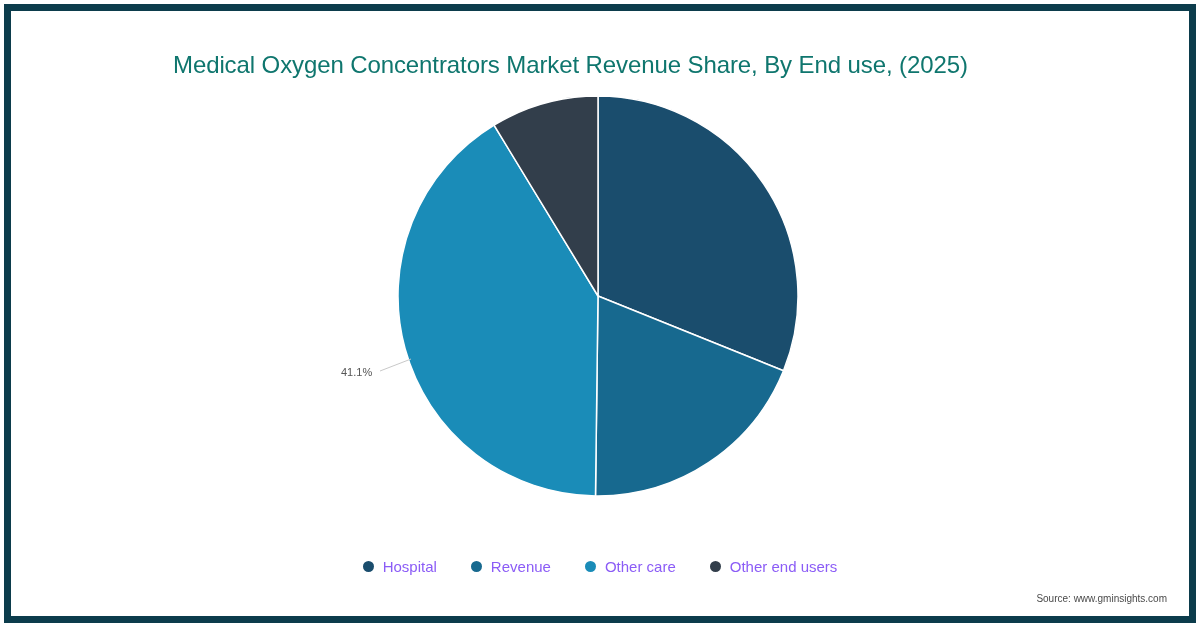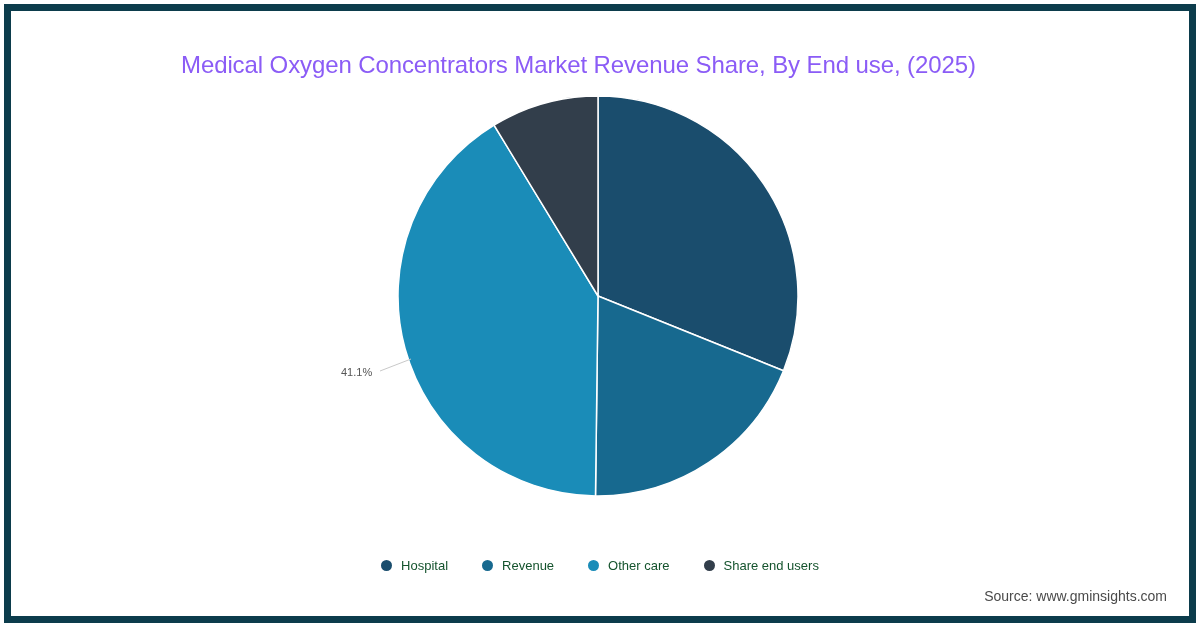--- a/index.html
+++ b/index.html
@@ -34,26 +34,26 @@
     position: absolute;
     left: 11px;
     top: 11px;
     width: 1178px;
     height: 605px;
     background: #ffffff;
     overflow: hidden;
   }
   .chart-title {
     position: absolute;
-    left: 170px;
+    left: 162px;
     top: 40px;
     width: 900px;
     font-size: 24px;
     font-weight: 400;
-    color: #8b5cf6;
+    color: #0f766e;
     letter-spacing: -0.1px;
     white-space: nowrap;
   }
   .pie-wrap {
     position: absolute;
     left: 0px;
     top: 0px;
     width: 1050px;
     height: 540px;
   }
@@ -86,29 +86,29 @@
     gap: 9px;
   }
   .legend-dot {
     width: 11px;
     height: 11px;
     border-radius: 50%;
     display: inline-block;
     flex: 0 0 auto;
   }
   .legend-label {
-    font-size: 13px;
-    color: #14532d;
+    font-size: 15px;
+    color: #8b5cf6;
     white-space: nowrap;
   }
   .source {
     position: absolute;
     right: 22px;
     bottom: 12px;
-    font-size: 14px;
+    font-size: 10px;
     color: #4a4a4a;
     white-space: nowrap;
   }
 </style>
 </head>
 <body>
 
 <div class="page">
 
   <div class="inner-canvas">
@@ -137,21 +137,21 @@
         <div class="legend-item">
           <span class="legend-dot" style="background: rgb(23, 105, 143);"></span>
           <span class="legend-label">Revenue</span>
         </div>
         <div class="legend-item">
           <span class="legend-dot" style="background: rgb(26, 140, 184);"></span>
           <span class="legend-label">Other care</span>
         </div>
         <div class="legend-item">
           <span class="legend-dot" style="background: rgb(50, 62, 75);"></span>
-          <span class="legend-label">Share end users</span>
+          <span class="legend-label">Other end users</span>
         </div>
       </div>
 
     <div class="source">Source: www.gminsights.com</div>
 
   </div>
 
   <div class="frame-border"></div>
 
 </div>

